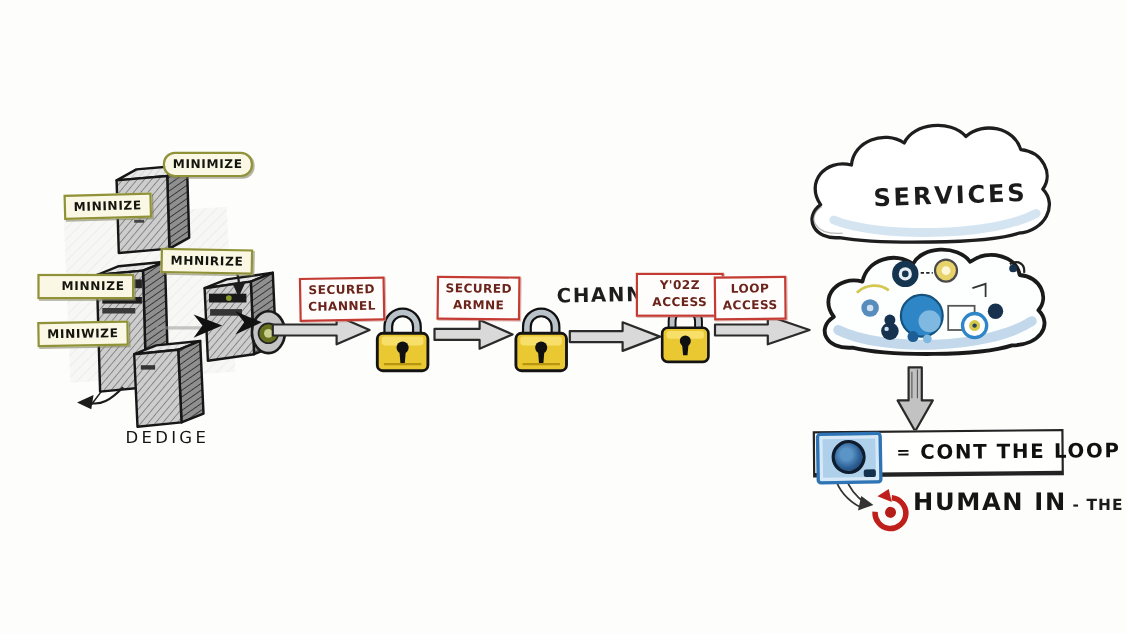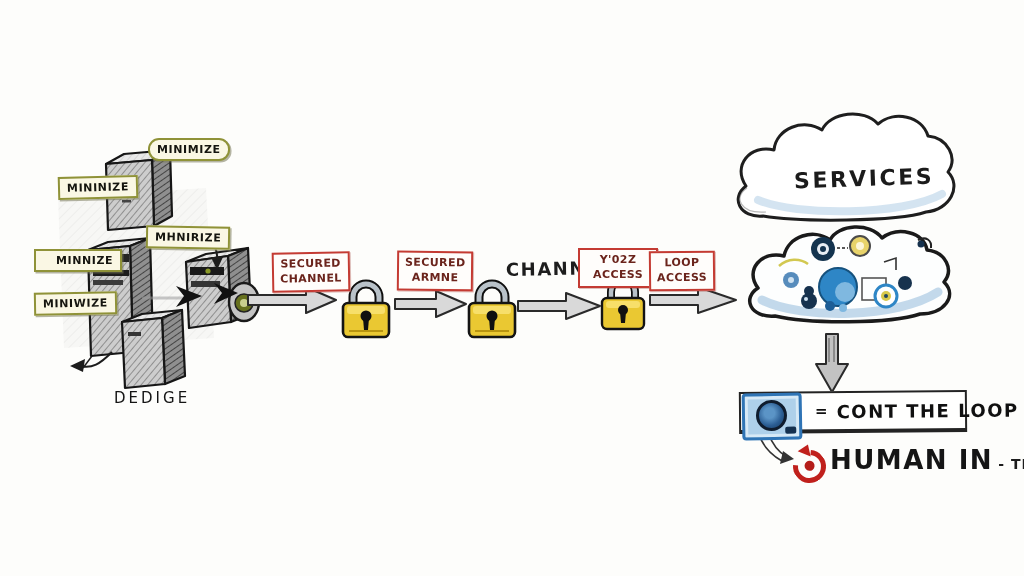--- a/index.html
+++ b/index.html
@@ -53,21 +53,21 @@
   .loop-icon::after{
     content:"";position:absolute;left:7px;top:6px;width:10px;height:10px;
     background:#b51d19;border-radius:50%;
   }
   .loop-icon::before{
     content:"";position:absolute;right:-4px;top:-9px;width:0;height:0;
     border-left:7px solid transparent;border-right:7px solid transparent;
     border-bottom:10px solid #c0201c;transform:rotate(62deg);
   }
   .human-caption{left:830px;top:445px;white-space:nowrap;}
-  .human-caption .main{font-size:26px;font-weight:bold;letter-spacing:1.5px;color:#151515;}
+  .human-caption .main{font-size:22px;font-weight:bold;letter-spacing:1.5px;color:#151515;}
   .human-caption .rest{font-size:14px;font-weight:bold;letter-spacing:1px;color:#1c1c1c;}
 </style>
 </head>
 <body>
 
 <div class="canvas">
 
   <svg class="overlay" viewBox="0 0 1024 576">
     <defs>
       <pattern id="hFront" patternUnits="userSpaceOnUse" width="5" height="5" patternTransform="rotate(40)">

